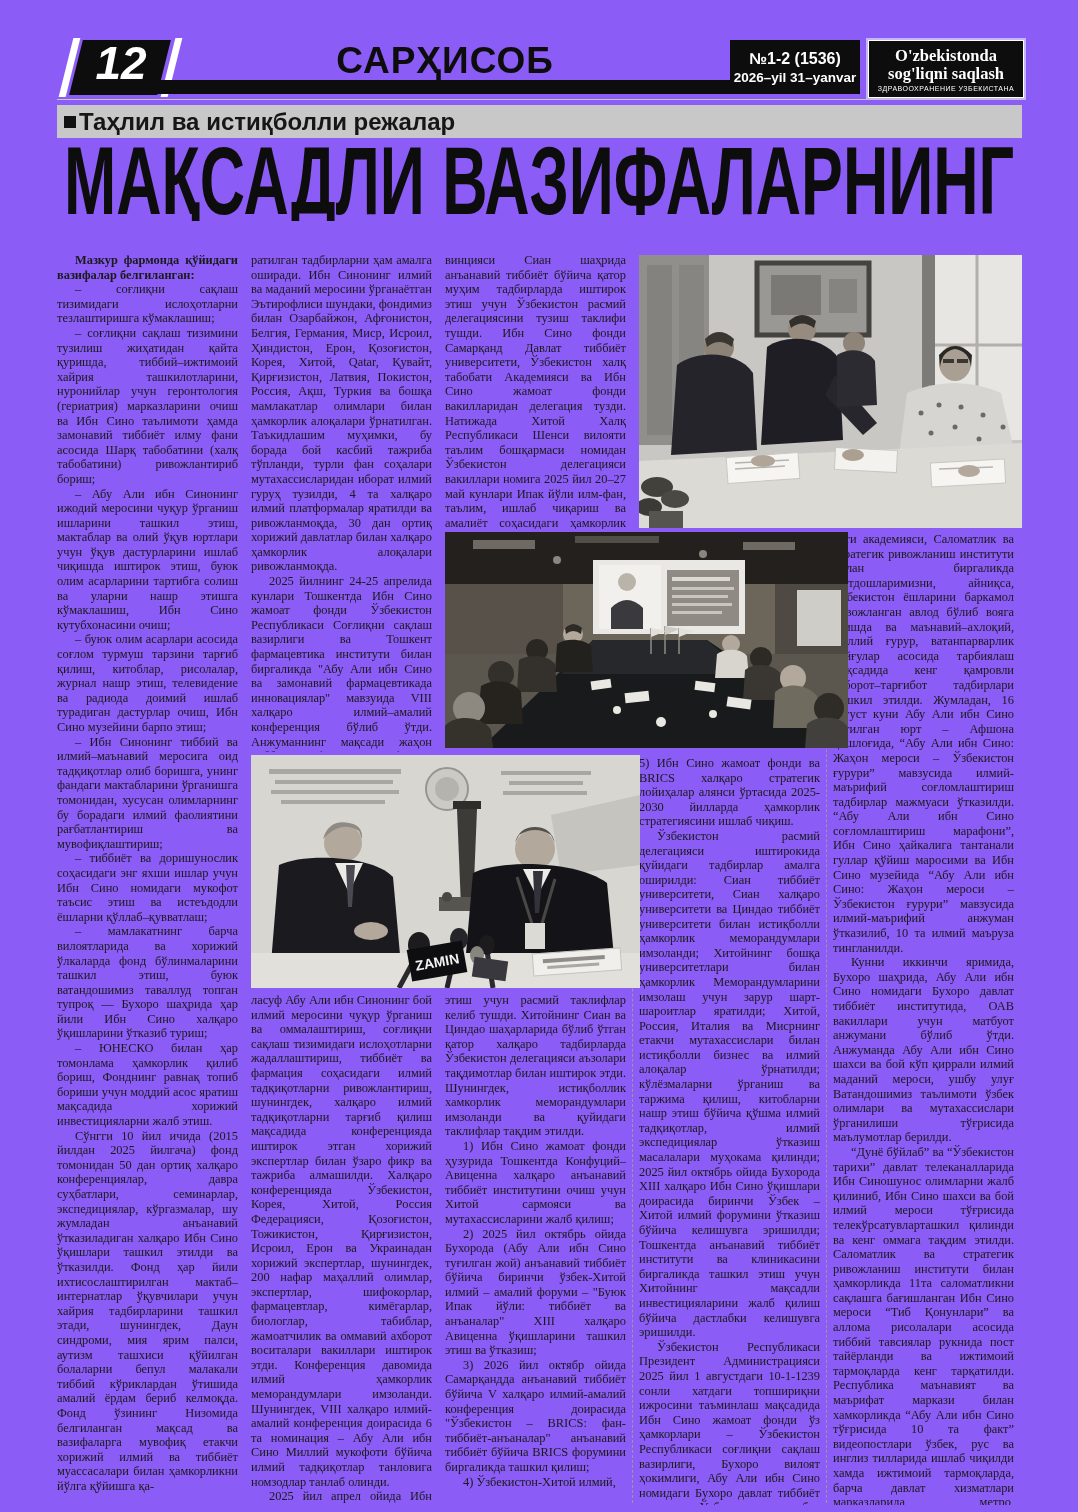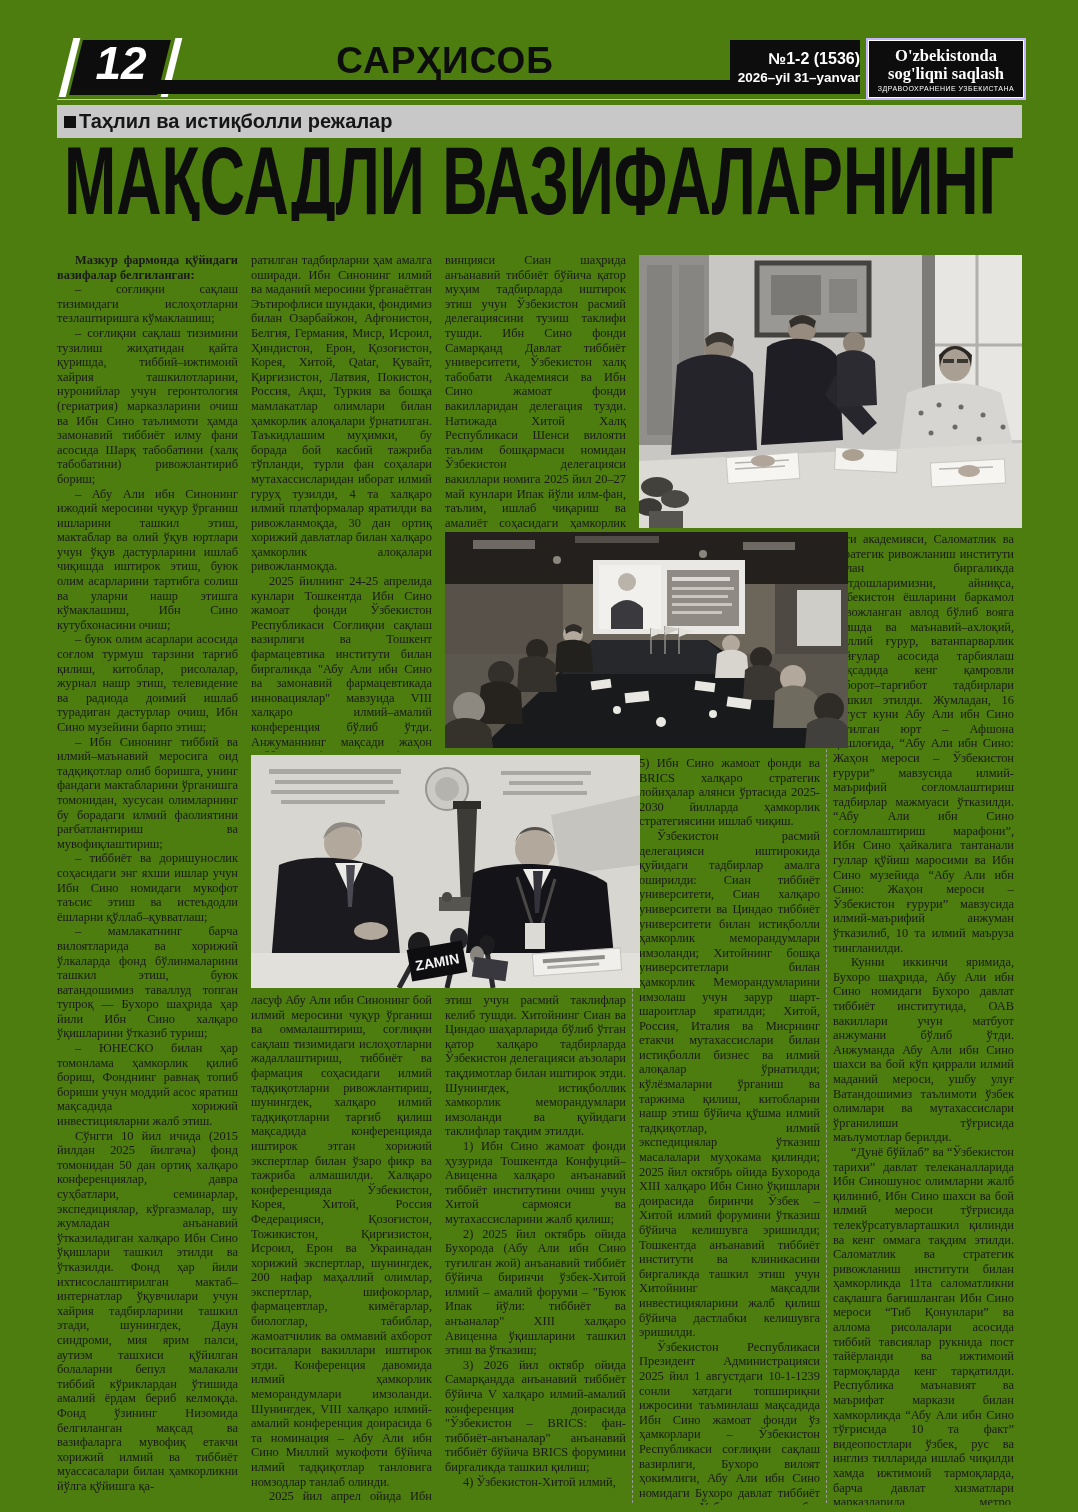--- a/index.html
+++ b/index.html
@@ -1,42 +1,42 @@
 <!DOCTYPE html>
 <html><head>
 <meta charset="utf-8">
 <style>
   html,body{margin:0;padding:0;background:#e8e8e8;}
-  .page{position:relative;width:1078px;height:1512px;background:#4d7c0f;margin:0 auto;overflow:hidden;
+  .page{position:relative;width:1078px;height:1512px;background:#8b5cf6;margin:0 auto;overflow:hidden;
         font-family:"Liberation Serif", serif;color:#1a1a1a;}
   
   .pagenum-box{position:absolute;left:76px;top:40px;width:88px;height:55px;background:#0d0d0d;
                transform:skewX(-14deg);}
   .pagenum{position:absolute;left:86px;top:36px;width:70px;text-align:center;color:#fff;
            font-family:"Liberation Sans",sans-serif;font-weight:bold;font-style:italic;font-size:46px;}
   .pagenum-slash{position:absolute;top:38px;width:7px;height:59px;background:#fff;transform:skewX(-14deg);}
   .slash-l{left:66px;} .slash-r{left:168px;}
   .masthead{position:absolute;left:160px;top:40px;width:570px;text-align:center;
             font-family:"Liberation Sans",sans-serif;font-weight:bold;font-size:37px;letter-spacing:1px;color:#0d0d0d;}
   .hdr-bar{position:absolute;left:150px;top:80px;width:580px;height:14px;background:#0d0d0d;}
   .issue-box{position:absolute;left:730px;top:40px;width:130px;height:54px;background:#0d0d0d;color:#fff;
-             font-family:"Liberation Sans",sans-serif;font-weight:bold;text-align:right;
+             font-family:"Liberation Sans",sans-serif;font-weight:bold;text-align:center;
              display:flex;flex-direction:column;justify-content:center;gap:2px;}
   .issue-no{font-size:16px;} .issue-date{font-size:13.5px;}
   .brand-box{position:absolute;left:866px;top:38px;width:156px;height:58px;background:#0d0d0d;
              border:2px solid #c4b5fd;box-shadow:inset 0 0 0 1px #fff;color:#fff;text-align:center;
              display:flex;flex-direction:column;justify-content:center;}
   .brand-l1,.brand-l2{font-family:"Liberation Serif",serif;font-weight:bold;font-size:16.5px;line-height:18px;}
   .brand-l3{font-family:"Liberation Sans",sans-serif;font-size:7px;letter-spacing:.5px;margin-top:2px;}
   .hdr-rule{position:absolute;left:57px;top:99px;width:965px;height:1px;background:#c5c5c5;}
   
   .kicker{position:absolute;left:57px;top:105px;width:965px;height:33px;background:#c8c8c8;
           display:flex;align-items:center;padding-left:7px;box-sizing:border-box;}
   .kicker-sq{width:12px;height:12px;background:#111;display:inline-block;margin-right:3px;}
-  .kicker-text{font-family:"Liberation Sans",sans-serif;font-weight:bold;font-size:20px;color:#161616;}
+  .kicker-text{font-family:"Liberation Sans",sans-serif;font-weight:bold;font-size:24px;color:#161616;}
   .headline-svg{position:absolute;left:57px;top:141px;width:965px;height:80px;}
   .subhead{position:absolute;left:250px;top:226px;width:772px;text-align:center;
            font-family:"Liberation Serif",serif;font-weight:bold;font-size:21px;color:#111;}
   
   .col{position:absolute;width:181px;overflow:hidden;font-size:12.4px;line-height:14.6px;text-align:justify;}
   .col p{margin:0;text-indent:18px;}
   .cont p:first-child{text-indent:0;}
   .lead-col p:first-child{font-weight:bold;}
   #col1 {left:57px;  top:253px; height:1250px;}
   #col2a{left:251px; top:253px; height:499px;}

